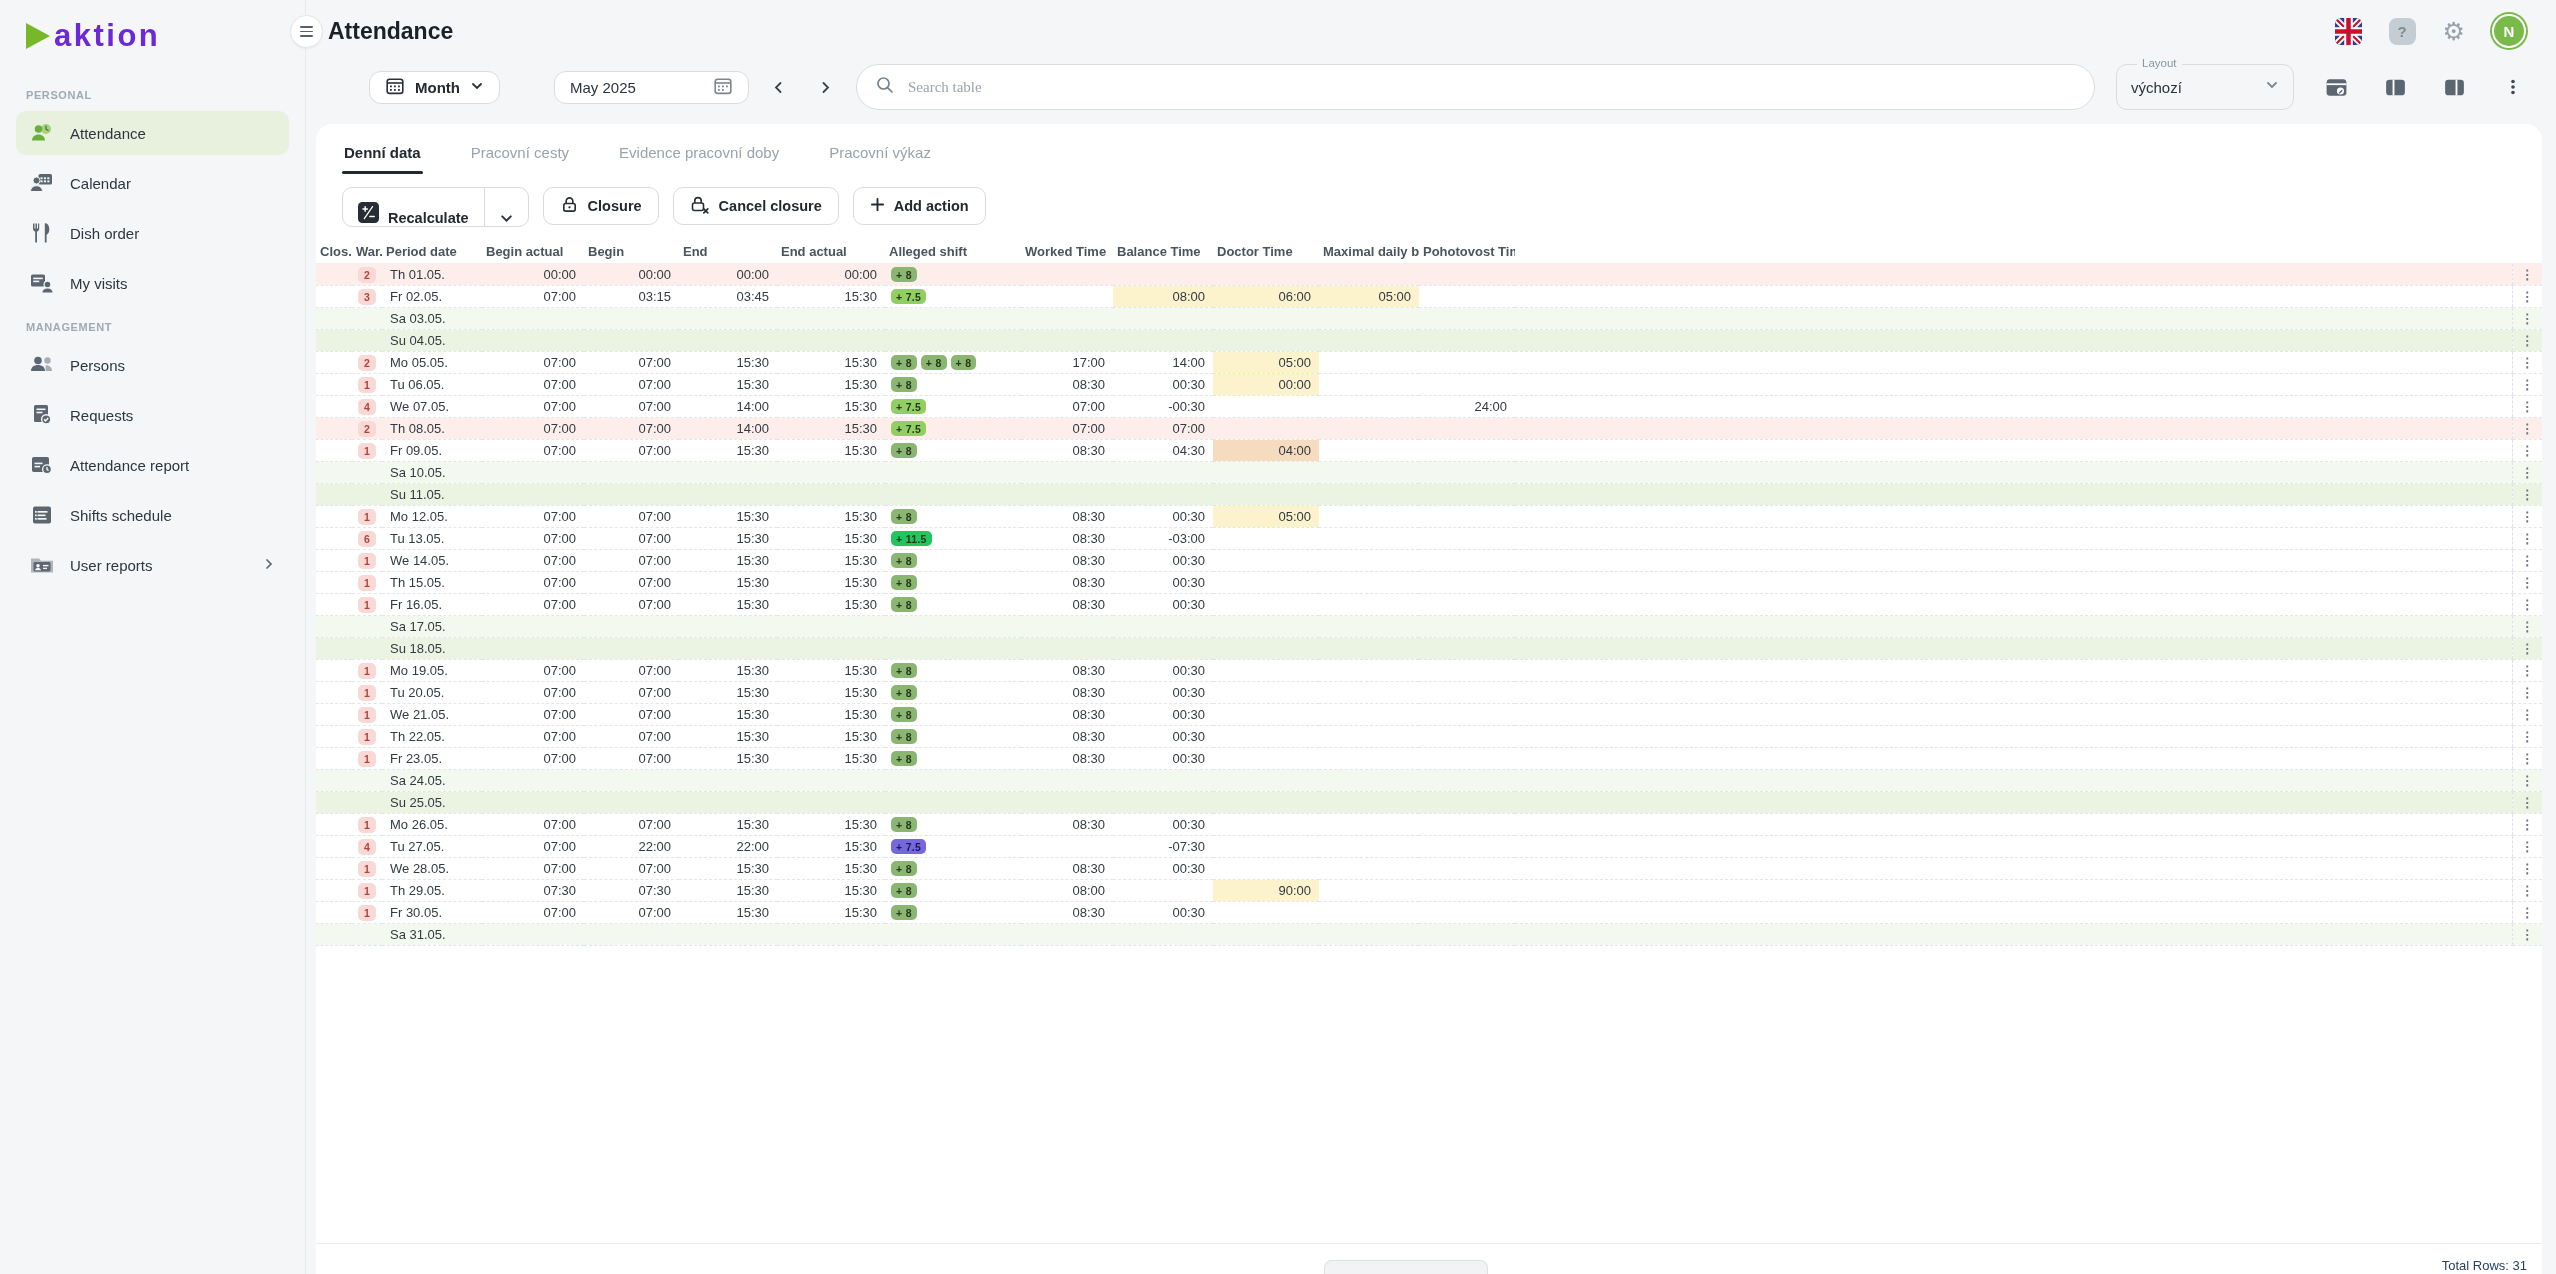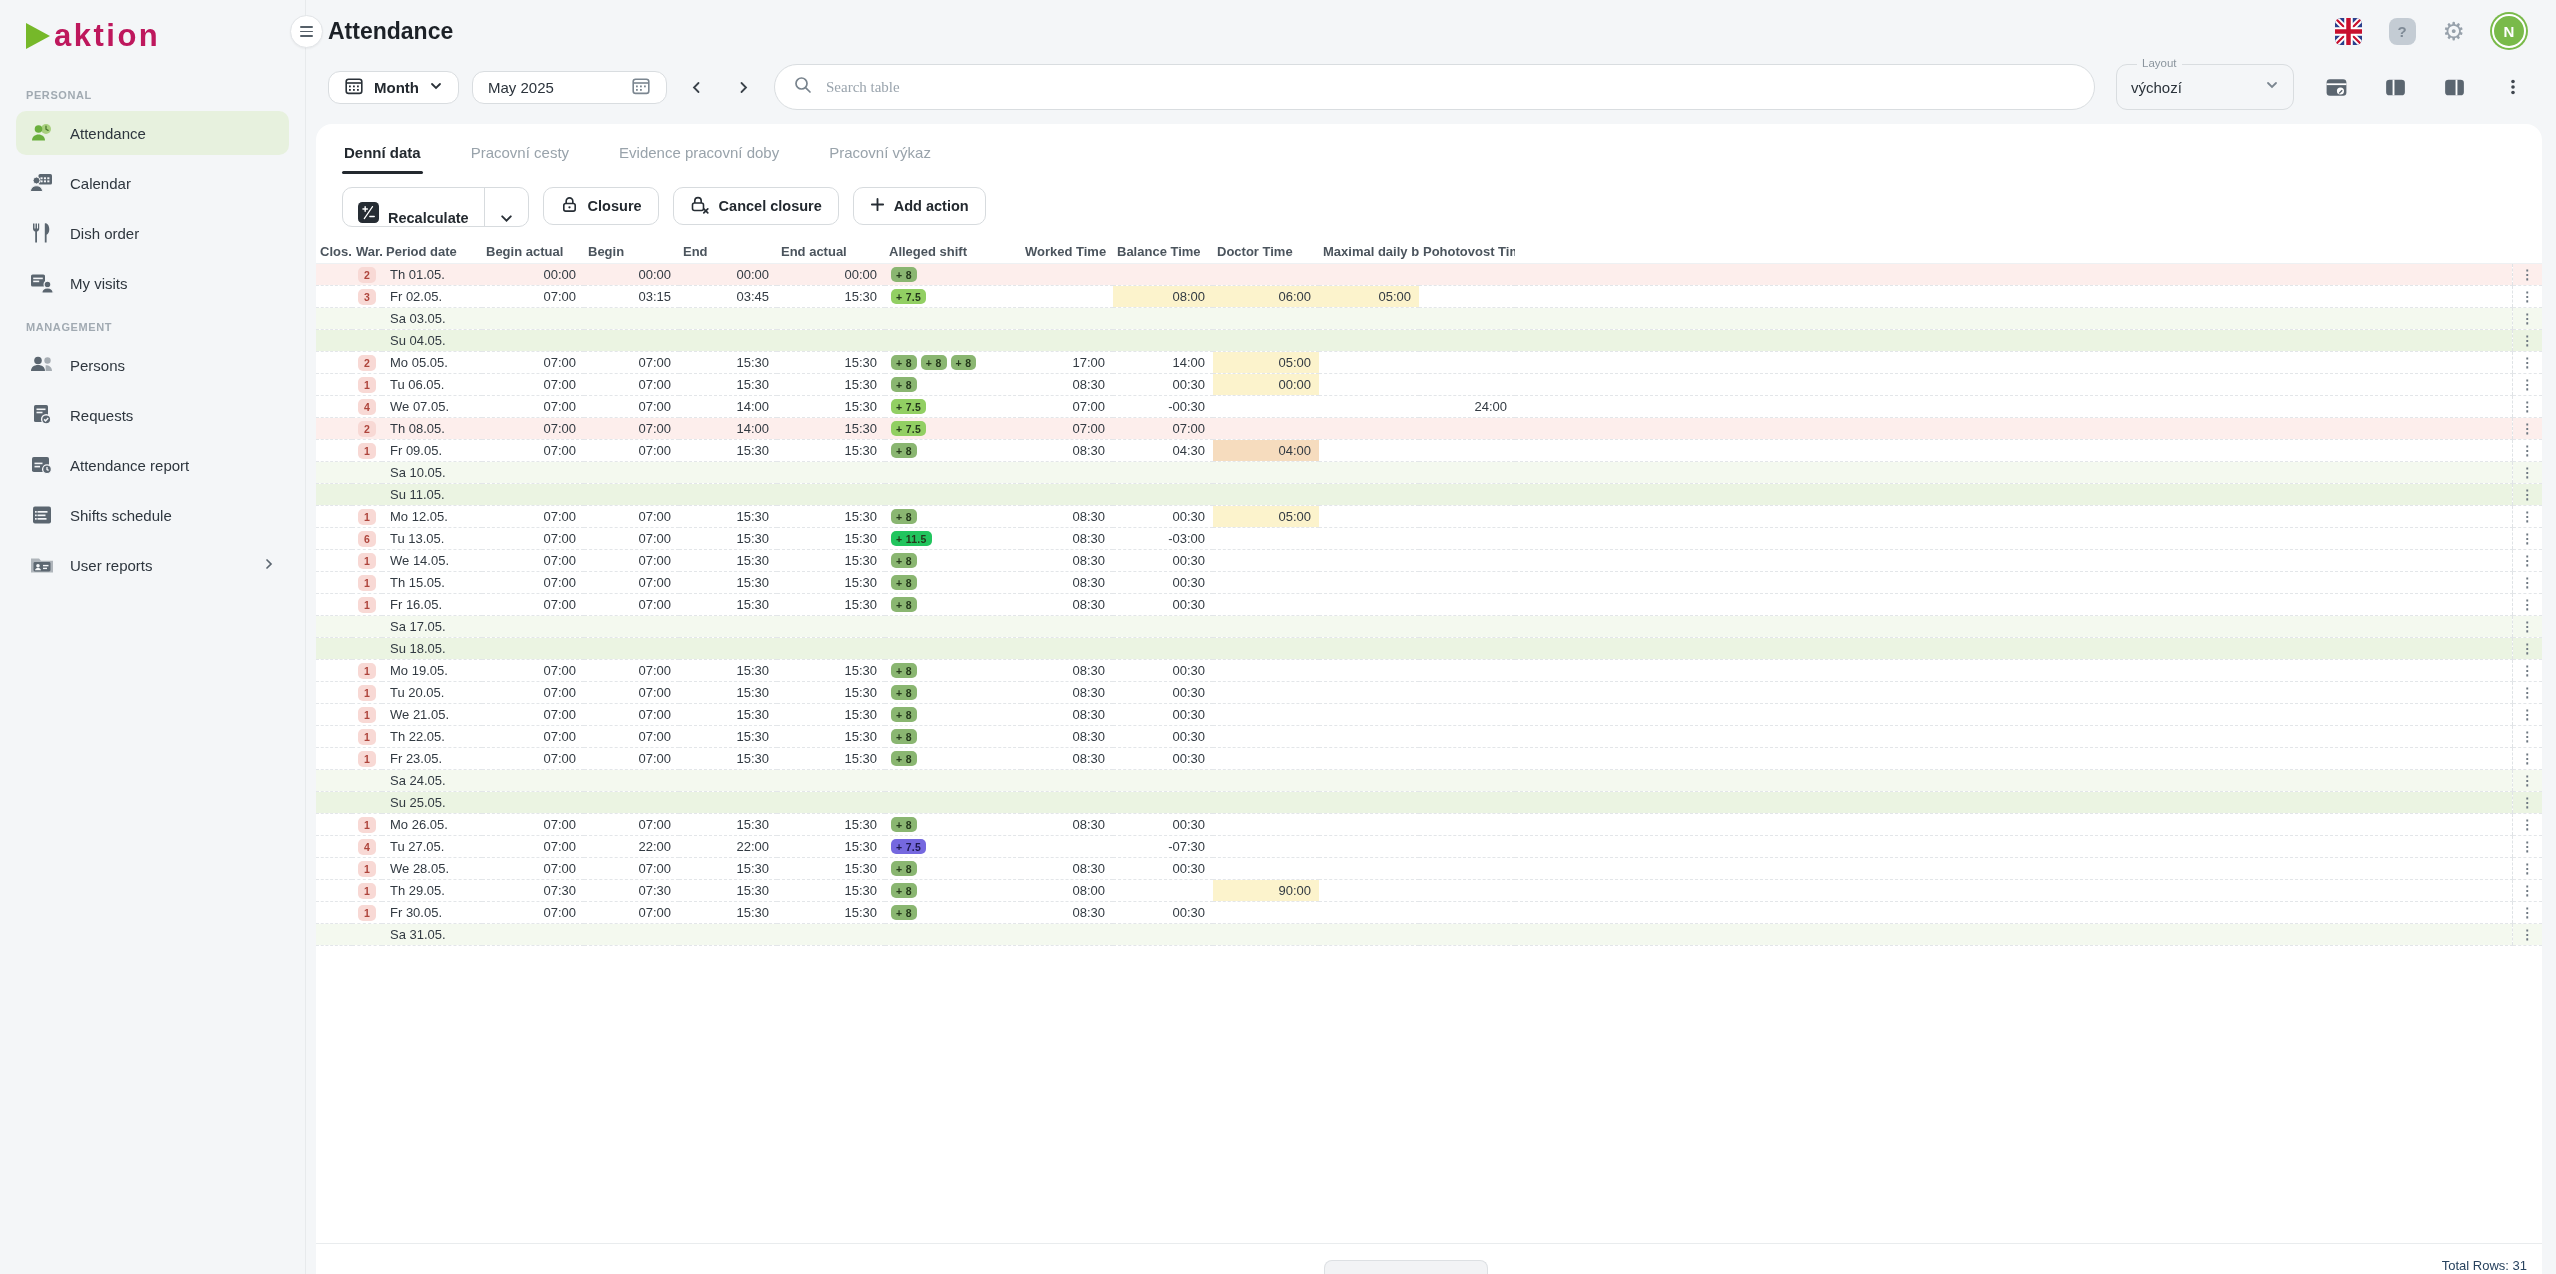--- a/index.html
+++ b/index.html
@@ -6,21 +6,21 @@
   body{
     width:2556px;height:1274px;overflow:hidden;position:relative;
     background:#f4f6f8;font-family:"Liberation Sans",sans-serif;
     display:flex;color:#262d34;
   }
   
   .sidebar{width:306px;flex-shrink:0;background:#f4f6f8;border-right:1px solid #e7eaec;
     padding:12px 16px 0 16px;box-sizing:border-box;}
   .logo{display:flex;align-items:center;gap:4px;padding:8px 6px 22px 10px;}
   .logo-play{width:0;height:0;border-left:24px solid #76b82a;border-top:13px solid transparent;border-bottom:13px solid transparent;}
-  .logo-text{font-size:31px;font-weight:800;color:#be185d;letter-spacing:2.5px;line-height:1;}
+  .logo-text{font-size:31px;font-weight:800;color:#6d28d9;letter-spacing:2.5px;line-height:1;}
   .section-label{font-size:11px;font-weight:700;color:#a1aab2;letter-spacing:.6px;margin:16px 10px 10px 10px;}
   .nav-item{display:flex;align-items:center;gap:15px;padding:9px 13px;border-radius:10px;
     color:#2e363e;font-size:15px;font-weight:500;margin-bottom:6px;cursor:pointer;}
   .nav-item.active{background:#e7f1de;}
   .nav-icon{width:26px;height:26px;display:flex;align-items:center;justify-content:center;flex-shrink:0;}
   .nav-chevron{margin-left:auto;color:#5b6670;}
   
   .menu-toggle{position:absolute;left:290px;top:15px;width:31px;height:31px;border-radius:50%;
     background:#fff;border:1px solid #e2e5e8;box-shadow:0 1px 2px rgba(0,0,0,.05);
     display:flex;flex-direction:column;align-items:center;justify-content:center;gap:3px;z-index:6;cursor:pointer;}
@@ -32,21 +32,21 @@
   .header-right{margin-left:auto;display:flex;align-items:center;gap:27px;}
   .flag{width:27px;height:27px;border-radius:6px;overflow:hidden;display:block;cursor:pointer;}
   .help-btn{width:27px;height:27px;border-radius:8px;background:#c4ccd4;color:#7e8a96;font-size:15px;
     font-weight:700;display:flex;align-items:center;justify-content:center;cursor:pointer;}
   .gear{font-size:25px;color:#97a1ab;line-height:1;cursor:pointer;}
   .avatar{width:30px;height:30px;border-radius:50%;background:#79ba4a;color:#fff;font-weight:700;font-size:15px;
     display:flex;align-items:center;justify-content:center;border:2px solid #fff;box-shadow:0 0 0 2px #79ba4a;cursor:pointer;margin-right:4px;}
   
   .toolbar{display:flex;align-items:center;gap:13px;padding:2px 26px 14px 22px;}
   .ctl{height:33px;box-sizing:border-box;border:1px solid #d9dde0;border-radius:12px;background:#fff;
-    display:inline-flex;align-items:center;gap:10px;padding:0 15px;font-size:15px;color:#2b333b;cursor:pointer;}
+    display:inline-flex;align-items:center;gap:10px;padding:0 15px;font-size:15px;color:#2b333b;cursor:pointer;margin-left:41px;}
   .ctl b{font-weight:700;color:#23292f;}
   .period-field{width:195px;justify-content:space-between;}
   .nav-arrow{width:34px;height:40px;display:flex;align-items:center;justify-content:center;cursor:pointer;}
   .search-box{flex:1;height:46px;box-sizing:border-box;border:1px solid #d9dde0;border-radius:23px;background:#fff;
     display:flex;align-items:center;gap:11px;padding:0 18px;}
   .search-box input{border:none;outline:none;flex:1;font-size:15px;font-family:Liberation Serif, serif;color:#2b333b;background:transparent;}
   .search-box input::placeholder{color:#9aa4ad;}
   .layout-field{position:relative;width:178px;height:46px;box-sizing:border-box;border:1px solid #d9dde0;border-radius:11px;
     background:transparent;display:flex;align-items:center;justify-content:space-between;padding:0 14px;cursor:pointer;margin-left:8px;}
   .layout-field .legend{position:absolute;top:-8px;left:20px;background:#f4f6f8;padding:0 5px;font-size:11.5px;color:#8b959e;}

